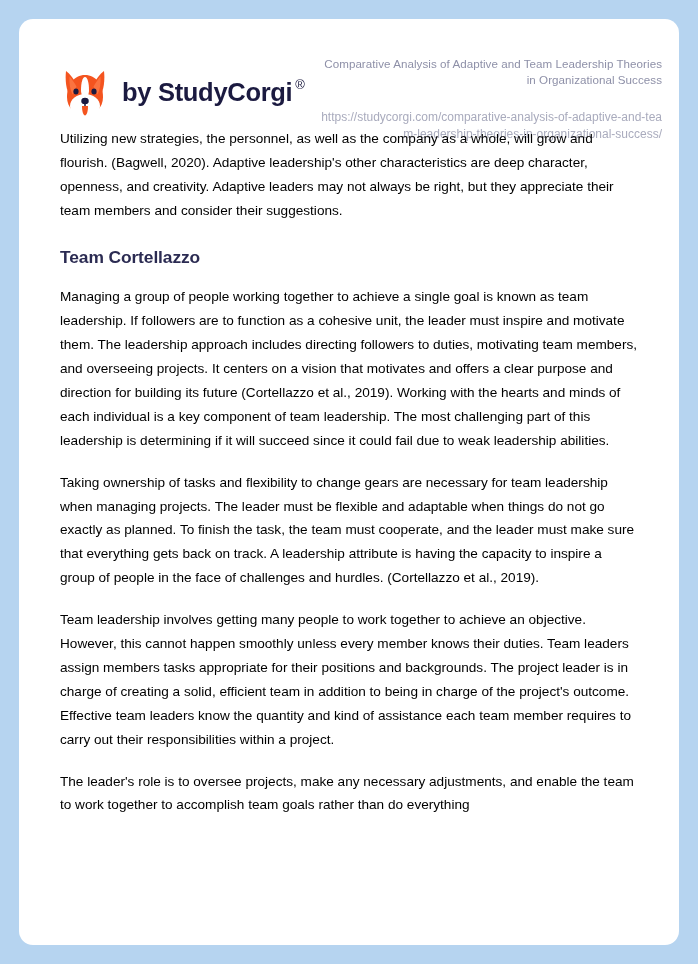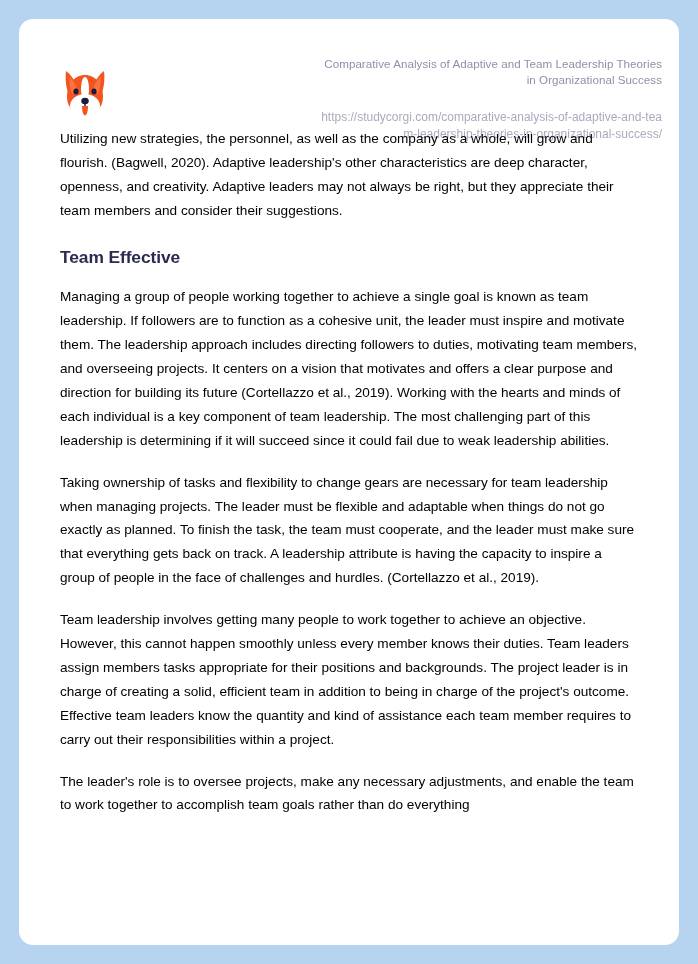--- a/index.html
+++ b/index.html
@@ -146,32 +146,36 @@
 
           <ellipse cx="32" cy="47" rx="5.2" ry="6" fill="#1b1a40"></ellipse>
           <ellipse cx="68" cy="47" rx="5.2" ry="6" fill="#1b1a40"></ellipse>
 
           <ellipse cx="50" cy="66" rx="7.5" ry="6.5" fill="#1b1a40"></ellipse>
 
           <path d="M50 72 L50 76" stroke="#1b1a40" stroke-width="3" stroke-linecap="round" fill="none"></path>
 
           <path d="M44 76 C44 88 47 95 50 95 C53 95 56 88 56 76 Z" fill="#f4541f"></path>
         </svg>
+        <div class="brand-text">
+          <span>by StudyCorgi</span>
+          <span class="brand-reg">®</span>
+        </div>
       </div>
 
       <div class="header-meta">
         <div class="doc-title">Comparative Analysis of Adaptive and Team Leadership Theories in Organizational Success</div>
         <div class="doc-url">https://studycorgi.com/comparative-analysis-of-adaptive-and-team-leadership-theories-in-organizational-success/</div>
       </div>
     </div>
 
     <div class="doc-body">
       <p class="para">Utilizing new strategies, the personnel, as well as the company as a whole, will grow and flourish. (Bagwell, 2020). Adaptive leadership's other characteristics are deep character, openness, and creativity. Adaptive leaders may not always be right, but they appreciate their team members and consider their suggestions.</p>
 
-      <h2 class="section-title">Team Effective</h2>
+      <h2 class="section-title">Team Cortellazzo</h2>
 
       <p class="para">Managing a group of people working together to achieve a single goal is known as team leadership. If followers are to function as a cohesive unit, the leader must inspire and motivate them. The leadership approach includes directing followers to duties, motivating team members, and overseeing projects. It centers on a vision that motivates and offers a clear purpose and direction for building its future (Cortellazzo et al., 2019). Working with the hearts and minds of each individual is a key component of team leadership. The most challenging part of this leadership is determining if it will succeed since it could fail due to weak leadership abilities.</p>
       <p class="para">Taking ownership of tasks and flexibility to change gears are necessary for team leadership when managing projects. The leader must be flexible and adaptable when things do not go exactly as planned. To finish the task, the team must cooperate, and the leader must make sure that everything gets back on track. A leadership attribute is having the capacity to inspire a group of people in the face of challenges and hurdles. (Cortellazzo et al., 2019).</p>
       <p class="para">Team leadership involves getting many people to work together to achieve an objective. However, this cannot happen smoothly unless every member knows their duties. Team leaders assign members tasks appropriate for their positions and backgrounds. The project leader is in charge of creating a solid, efficient team in addition to being in charge of the project's outcome. Effective team leaders know the quantity and kind of assistance each team member requires to carry out their responsibilities within a project.</p>
       <p class="para">The leader's role is to oversee projects, make any necessary adjustments, and enable the team to work together to accomplish team goals rather than do everything</p>
     </div>
 
   </div>
 </div>
 

